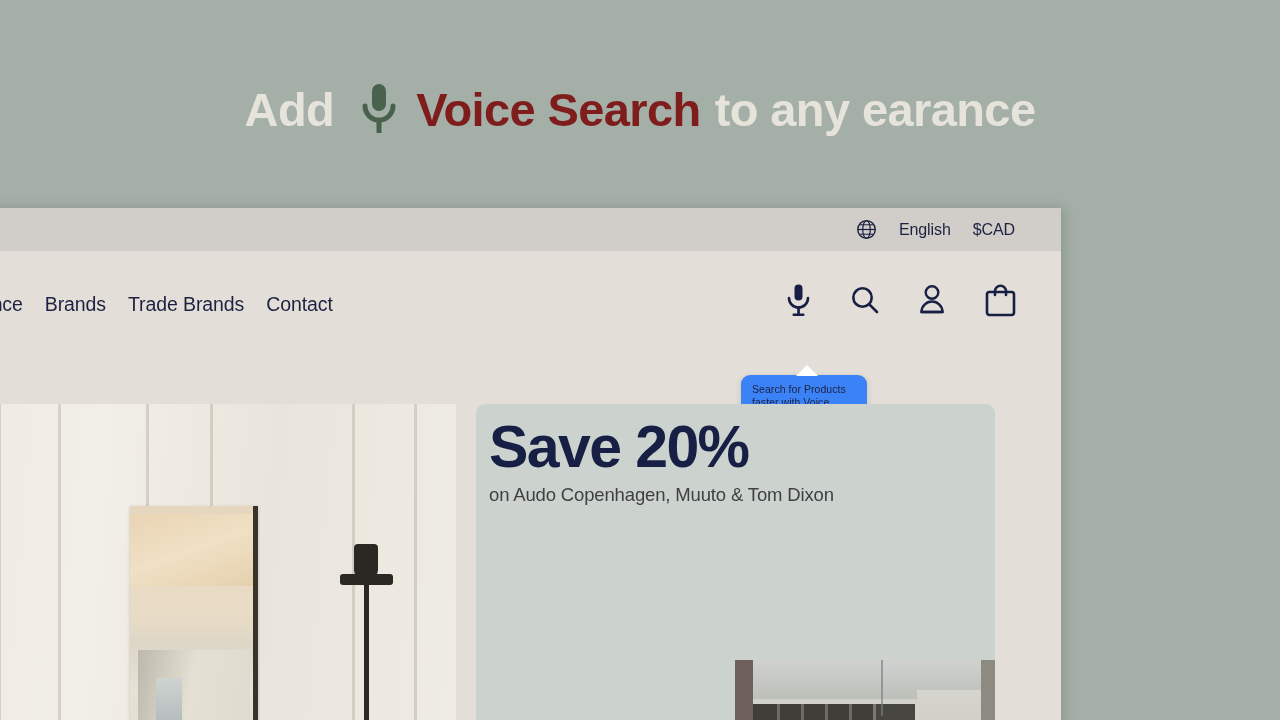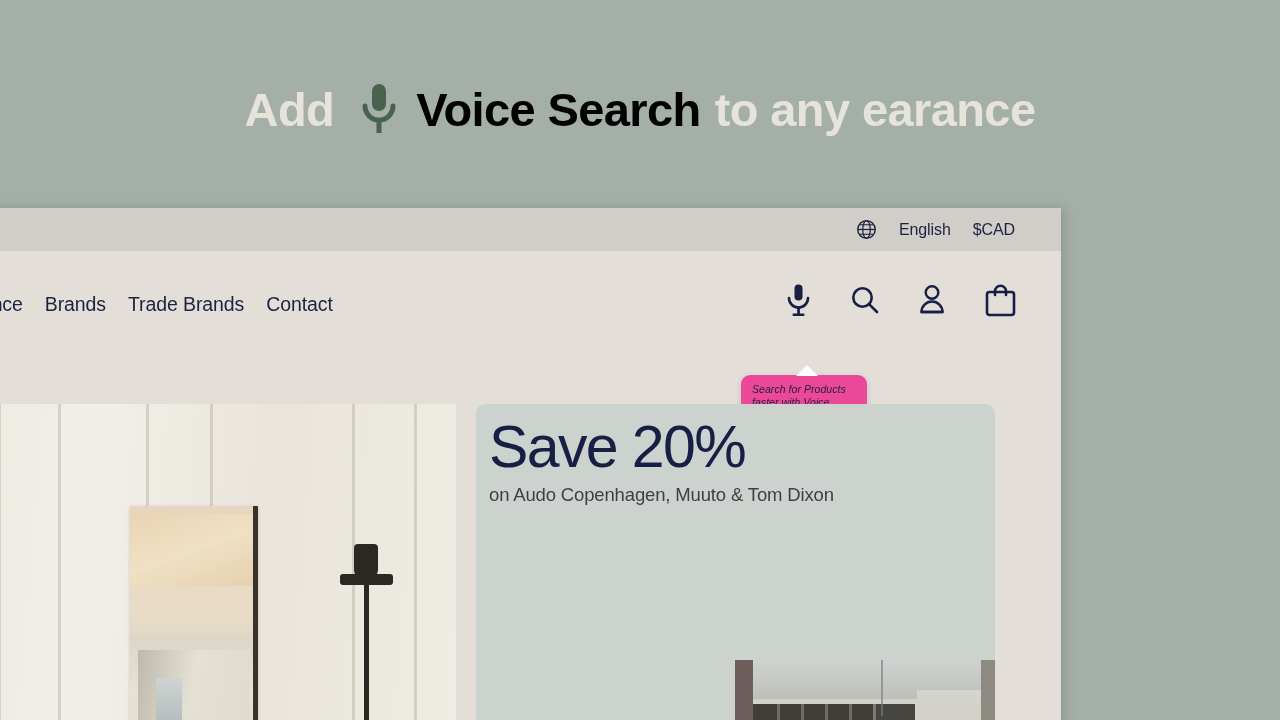--- a/index.html
+++ b/index.html
@@ -18,21 +18,21 @@
     gap:0px;
     white-space:nowrap;
   }
   .hero-text {
     font-size:47px;
     font-weight:700;
     letter-spacing:-0.6px;
     line-height:1;
   }
   .hero-light { color:#e6e3da; }
-  .hero-dark  { color:#000000; }
+  .hero-dark  { color:#7f1d1d; }
   .hero-mic {
     display:inline-block;
     width:46px; height:58px;
     position:relative;
     margin:0 14px 0 22px;
     vertical-align:middle;
   }
   .hero-mic svg { display:block; }
 
   
@@ -80,25 +80,24 @@
     position:absolute; right:44px; top:32px;
     display:flex; align-items:center; gap:38px;
   }
   .nav-icons .ic { display:block; cursor:pointer; }
 
   
   .tooltip {
     position:absolute;
     left:759px; top:124px;
     width:126px; height:45px;
-    background:#ec4899;
+    background:#3b82f6;
     border-radius:9px;
     box-shadow:0 2px 6px rgba(40,45,40,0.16);
     padding:8px 10px 0 11px;
-    font-style:italic;
   }
   .tooltip .tt-line {
     font-size:10.5px; color:#1d2240; line-height:12.6px;
     letter-spacing:0.05px;
   }
   .tooltip::after {
     content:""; position:absolute;
     left:55px; top:-10px;
     border-left:11px solid transparent;
     border-right:11px solid transparent;
@@ -162,21 +161,21 @@
   
   .promo {
     position:absolute; left:494px; top:48px;
     width:519px; height:364px;
     background:#ccd3cf;
     border-radius:9px;
     overflow:hidden;
   }
   .promo-title {
     position:absolute; left:13px; top:14px;
-    font-size:59px; font-weight:400; color:#171f45;
+    font-size:59px; font-weight:700; color:#171f45;
     letter-spacing:-1.6px; line-height:1;
   }
   .promo-sub {
     position:absolute; left:13px; top:80px;
     font-size:18.5px; font-weight:400; color:#404040;
     letter-spacing:-0.15px;
   }
   .promo-photo {
     position:absolute; left:259px; top:256px; width:260px; height:108px;
     overflow:hidden;

